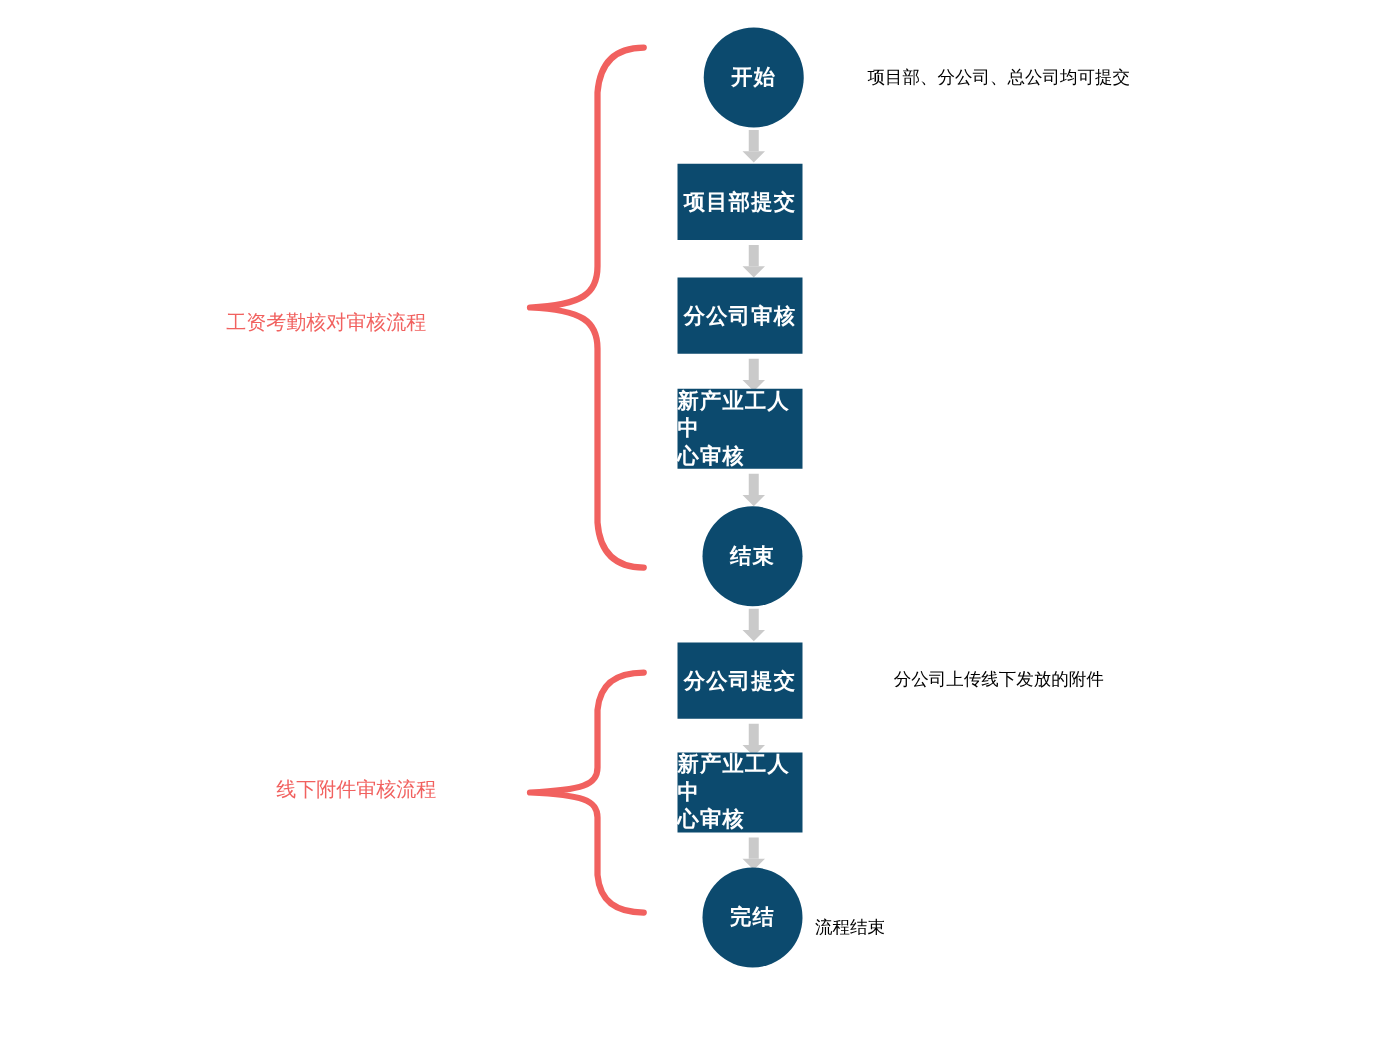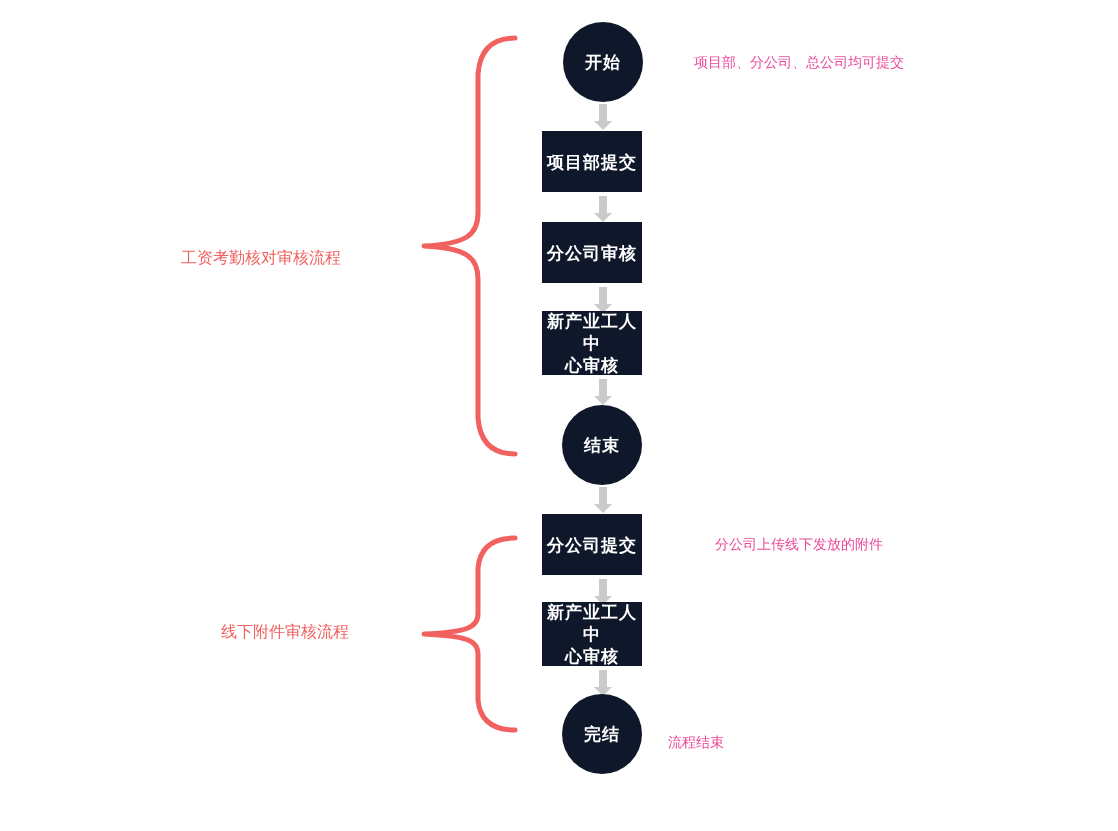--- a/index.html
+++ b/index.html
@@ -19,30 +19,30 @@
   #canvas {
     position: absolute;
     left: 0; top: 0;
     width: 1118px;
     height: 831px;
   }
 
   
   .node {
     position: absolute;
-    background: #0f172a;
+    background: #0c4a6e;
     color: #ffffff;
     font-weight: bold;
     font-size: 17px;
     line-height: 22px;
     letter-spacing: 1px;
     display: flex;
     align-items: center;
     justify-content: center;
-    text-align: center;
+    text-align: left;
     box-sizing: border-box;
     white-space: pre-line;
   }
   .node.circle {
     border-radius: 50%;
     width: 80px;
     height: 80px;
   }
   .node.rect {
     width: 100px;
@@ -67,21 +67,21 @@
     width: 0;
     height: 0;
     border-left: 9px solid transparent;
     border-right: 9px solid transparent;
     border-top: 9px solid #CACACA;
   }
 
   
   .note {
     position: absolute;
-    color: #ec4899;
+    color: #000000;
     font-size: 14px;
     line-height: 20px;
     white-space: nowrap;
   }
 
   
   .brace-label {
     position: absolute;
     color: #F1615F;
     font-size: 16px;
@@ -181,15 +181,15 @@
     <div class="head" style="top:17px;"></div>
   </div>
 
   <div class="node circle" style="left:562px; top:694px;">完结</div>
 
   <div class="note" style="left:694px; top:52px;">项目部、分公司、总公司均可提交</div>
 
 
   <div class="note" style="left:672px; top:534px;margin-left:43px;">分公司上传线下发放的附件</div>
 
-  <div class="note" style="left:668px; top:732px;">流程结束</div>
+  <div class="note" style="left:652px; top:732px;">流程结束</div>
 
 </div>
 
 </body></html>

